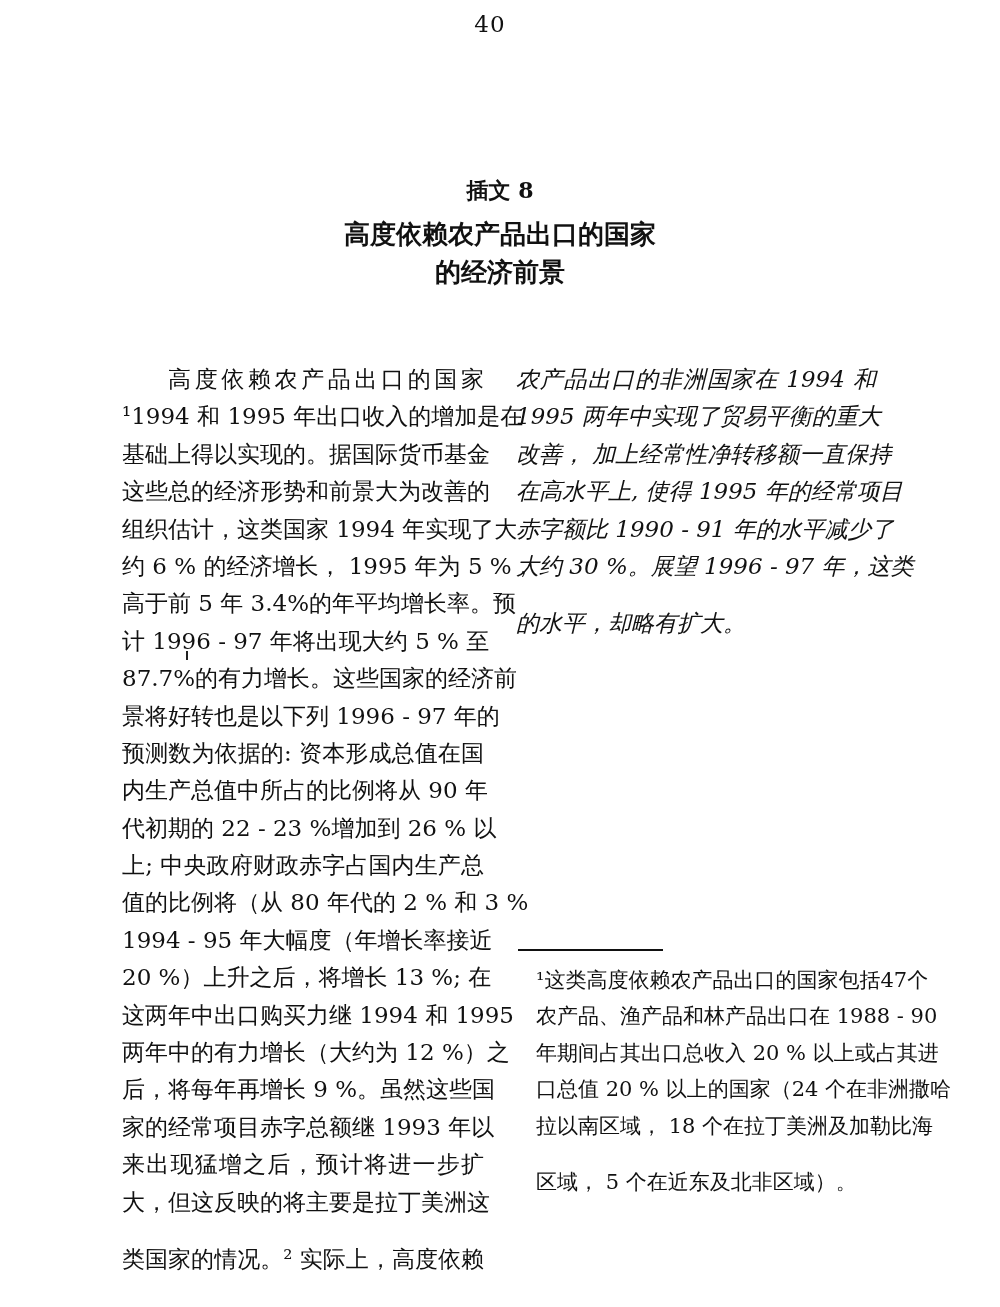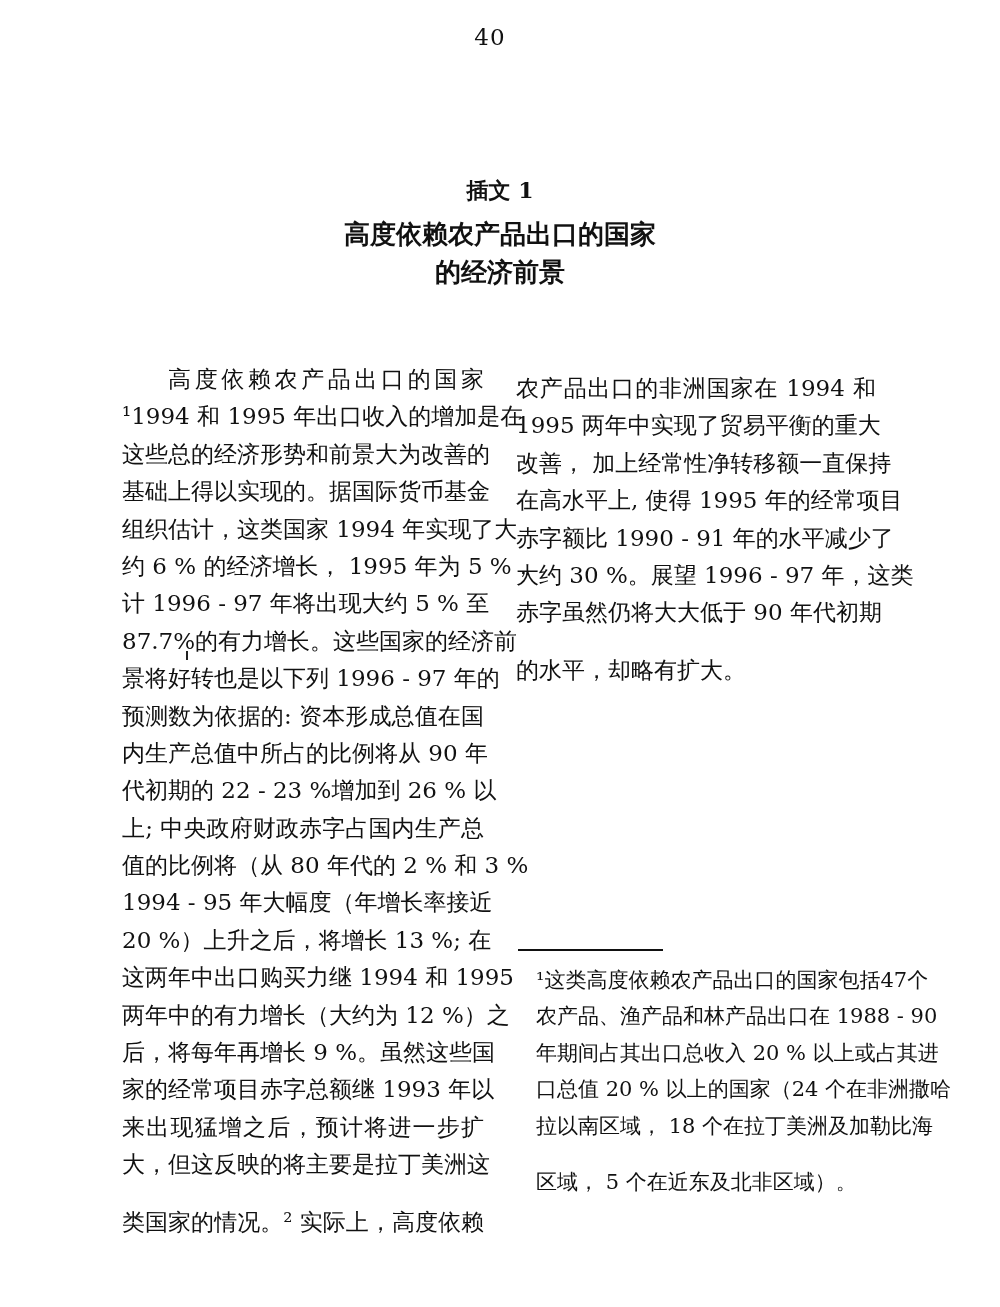--- a/index.html
+++ b/index.html
@@ -10,21 +10,21 @@
   body {
     width: 1000px;
     height: 1307px;
     position: relative;
     font-family: "DejaVu Serif", "Liberation Serif", serif;
     color: #111111;
     overflow: hidden;
   }
   .page-number {
     position: absolute;
-    top: 24px;
+    top: 11px;
     left: 0;
     width: 980px;
     text-align: center;
     font-size: 23px;
     letter-spacing: 1px;
   }
   .title-block {
     position: absolute;
     top: 176px;
     left: 0;
@@ -45,22 +45,23 @@
     position: absolute;
     font-size: 23px;
   }
   .col-left {
     left: 122px;
     top: 361px;
     width: 362px;
   }
   .col-right {
     left: 516px;
-    top: 370px;
+    top: 361px;
     width: 360px;
+    font-style: italic;
   }
   .textcol .line {
     height: 37.4px;
     line-height: 37.4px;
     text-align: justify;
     text-align-last: justify;
     white-space: nowrap;
   }
   
   .textcol .line:last-child,
@@ -105,32 +106,33 @@
     height: 9px;
     background: #222222;
   }
 </style>
 </head>
 <body>
 
 <div class="page-number">40</div>
 
 <div class="title-block">
-  <div class="box-label">插文 1</div>
+  <div class="box-label">插文 8</div>
   <div class="main-title">高度依赖农产品出口的国家</div>
   <div class="main-title">的经济前景</div>
 </div>
 
 <div class="textcol col-left justify-all">
     <div class="line">高度依赖农产品出口的国家</div>
     <div class="line">¹1994 和 1995 年出口收入的增加是在</div>
+    <div class="line">基础上得以实现的。据国际货币基金</div>
     <div class="line">这些总的经济形势和前景大为改善的</div>
-    <div class="line">基础上得以实现的。据国际货币基金</div>
     <div class="line">组织估计，这类国家 1994 年实现了大</div>
     <div class="line">约 6 % 的经济增长， 1995 年为 5 %，</div>
+    <div class="line">高于前 5 年 3.4%的年平均增长率。预</div>
     <div class="line">计 1996 - 97 年将出现大约 5 % 至</div>
     <div class="line">87.7%的有力增长。这些国家的经济前</div>
     <div class="line">景将好转也是以下列 1996 - 97 年的</div>
     <div class="line">预测数为依据的: 资本形成总值在国</div>
     <div class="line">内生产总值中所占的比例将从 90 年</div>
     <div class="line">代初期的 22 - 23 %增加到 26 % 以</div>
     <div class="line">上; 中央政府财政赤字占国内生产总</div>
     <div class="line">值的比例将（从 80 年代的 2 % 和 3 %</div>
     <div class="line">1994 - 95 年大幅度（年增长率接近</div>
     <div class="line">20 %）上升之后，将增长 13 %; 在</div>
@@ -143,21 +145,20 @@
     <div class="line">类国家的情况。² 实际上，高度依赖</div>
   </div>
 
 <div class="textcol col-right">
     <div class="line">农产品出口的非洲国家在 1994 和</div>
     <div class="line">1995 两年中实现了贸易平衡的重大</div>
     <div class="line">改善， 加上经常性净转移额一直保持</div>
     <div class="line">在高水平上, 使得 1995 年的经常项目</div>
     <div class="line">赤字额比 1990 - 91 年的水平减少了</div>
     <div class="line">大约 30 %。展望 1996 - 97 年，这类</div>
-    <div class="line">赤字虽然仍将大大低于 90 年代初期</div>
     <div class="line">的水平，却略有扩大。</div>
   </div>
 
 <div class="fn-rule"></div>
 
 <div class="footnotes">
   <div class="footnote">
       <div class="line">¹这类高度依赖农产品出口的国家包括47个</div>
       <div class="line">农产品、渔产品和林产品出口在 1988 - 90</div>
       <div class="line">年期间占其出口总收入 20 % 以上或占其进</div>

